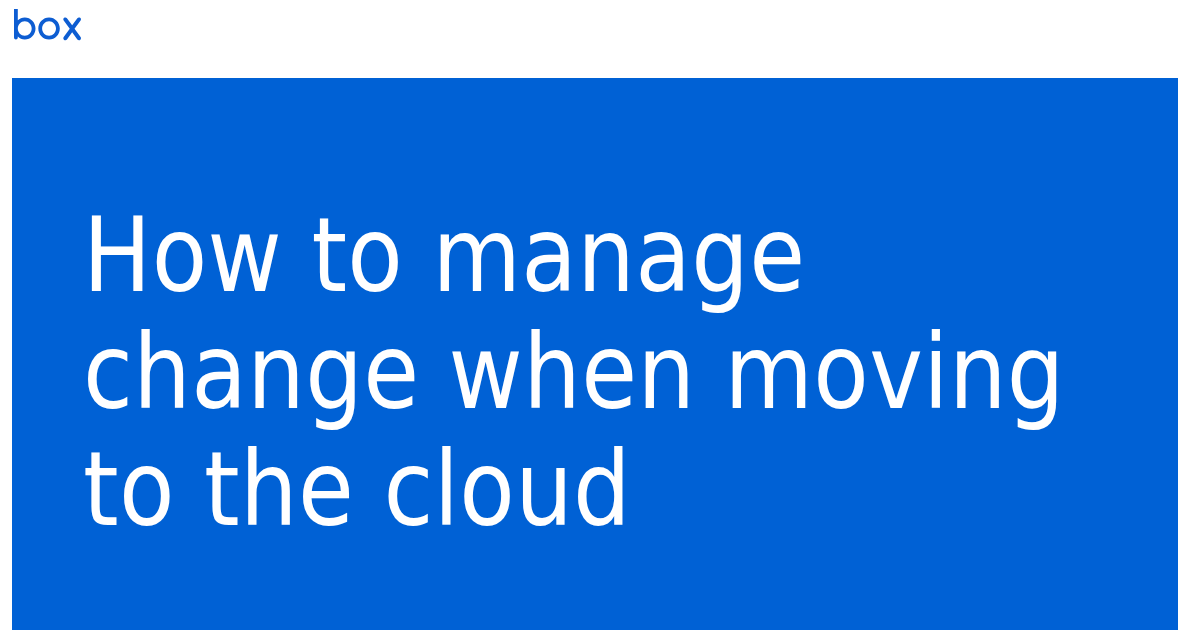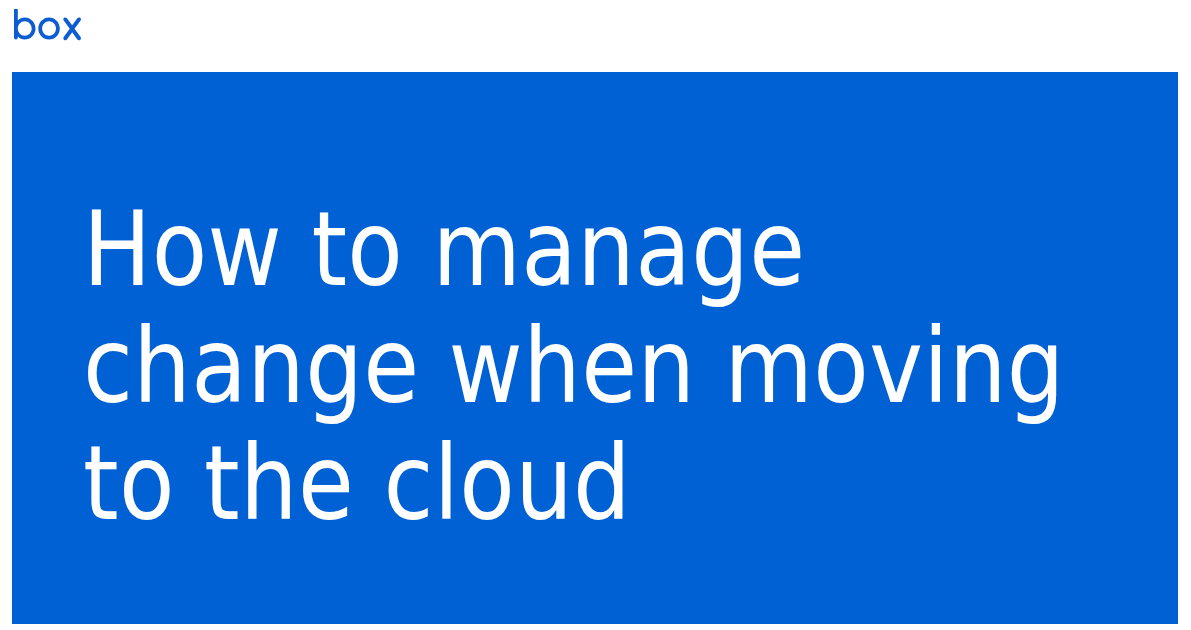--- a/index.html
+++ b/index.html
@@ -45,21 +45,21 @@
   .logo svg {
     display: block;
     width: 80px;
     height: 36px;
   }
 
   
   .hero {
     position: absolute;
     left: 12px;
-    top: 72px;
+    top: 78px;
     width: 1166px;
     height: 552px;
     background: #0061d5;
     overflow: hidden;
   }
 
   .hero-inner {
     position: absolute;
     left: 71px;
     top: 0;

